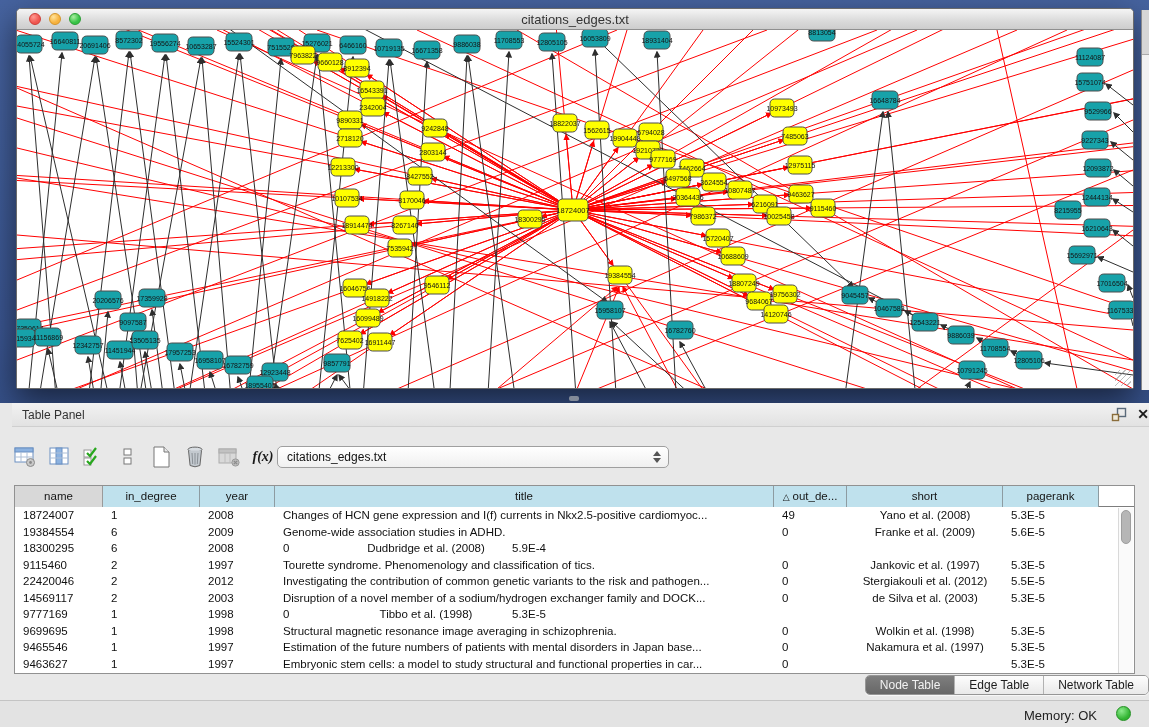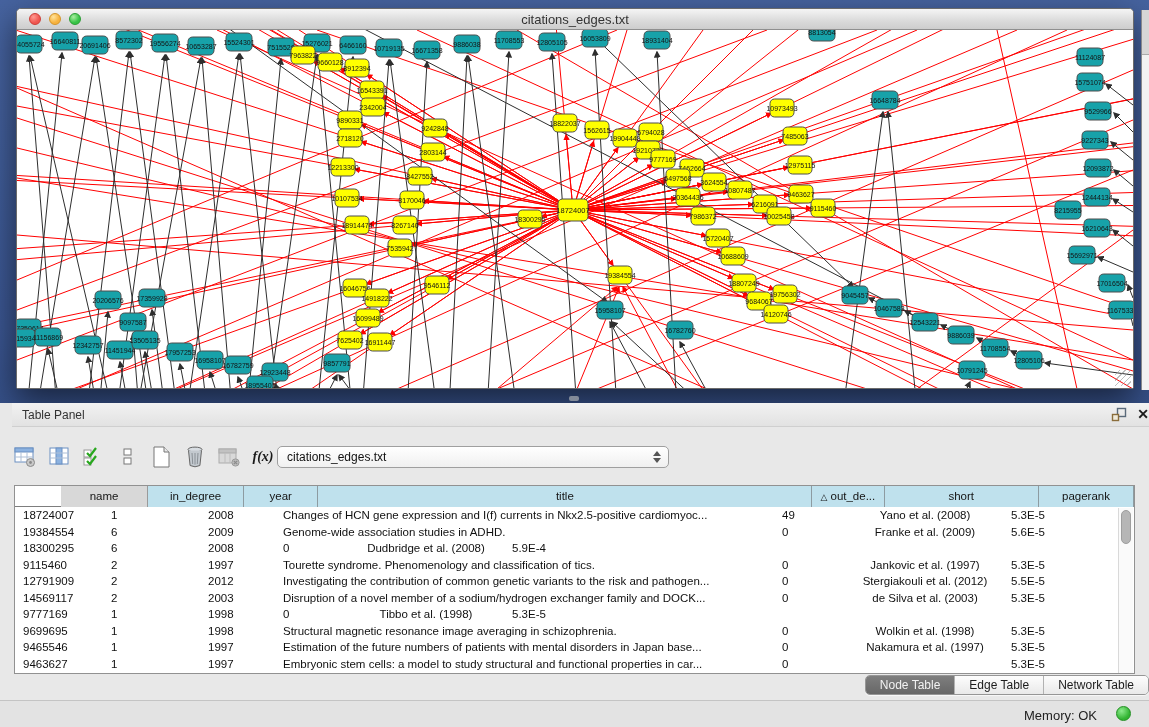--- a/index.html
+++ b/index.html
@@ -776,21 +776,21 @@
     <div class="combo">
       <span class="combo-val">citations_edges.txt</span>
       <span class="combo-arrows">
           <i class="arr-up"></i>
           <i class="arr-dn"></i>
         </span>
     </div>
 
     <div class="tablebox">
       <div class="thead" id="thead">
-          <div class="th gray" style="width: 88px; margin-left: 46px;">name</div>
+          <div class="th gray" style="width: 88px;">name</div>
           <div class="th" style="width: 97px;">in_degree</div>
           <div class="th" style="width: 75px;">year</div>
           <div class="th" style="width: 499px;">title</div>
           <div class="th" style="width: 73px;"><span class="tri">△</span>out_de...</div>
           <div class="th" style="width: 156px;">short</div>
           <div class="th" style="width: 96px;">pagerank</div>
         </div>
       <div class="tbody" id="tbody">
           <div class="trow">
             <div class="td" style="width: 88px;">18724007</div>
@@ -821,21 +821,21 @@
           <div class="trow">
             <div class="td" style="width: 88px;">9115460</div>
             <div class="td" style="width: 97px;">2</div>
             <div class="td" style="width: 75px;">1997</div>
             <div class="td" style="width: 499px;">Tourette syndrome. Phenomenology and classification of tics.</div>
             <div class="td" style="width: 73px;">0</div>
             <div class="td center" style="width: 156px;">Jankovic et al. (1997)</div>
             <div class="td" style="width: 96px;">5.3E-5</div>
           </div>
           <div class="trow">
-            <div class="td" style="width: 88px;">12791909</div>
+            <div class="td" style="width: 88px;">22420046</div>
             <div class="td" style="width: 97px;">2</div>
             <div class="td" style="width: 75px;">2012</div>
             <div class="td" style="width: 499px;">Investigating the contribution of common genetic variants to the risk and pathogen...</div>
             <div class="td" style="width: 73px;">0</div>
             <div class="td center" style="width: 156px;">Stergiakouli et al. (2012)</div>
             <div class="td" style="width: 96px;">5.5E-5</div>
           </div>
           <div class="trow">
             <div class="td" style="width: 88px;">14569117</div>
             <div class="td" style="width: 97px;">2</div>

